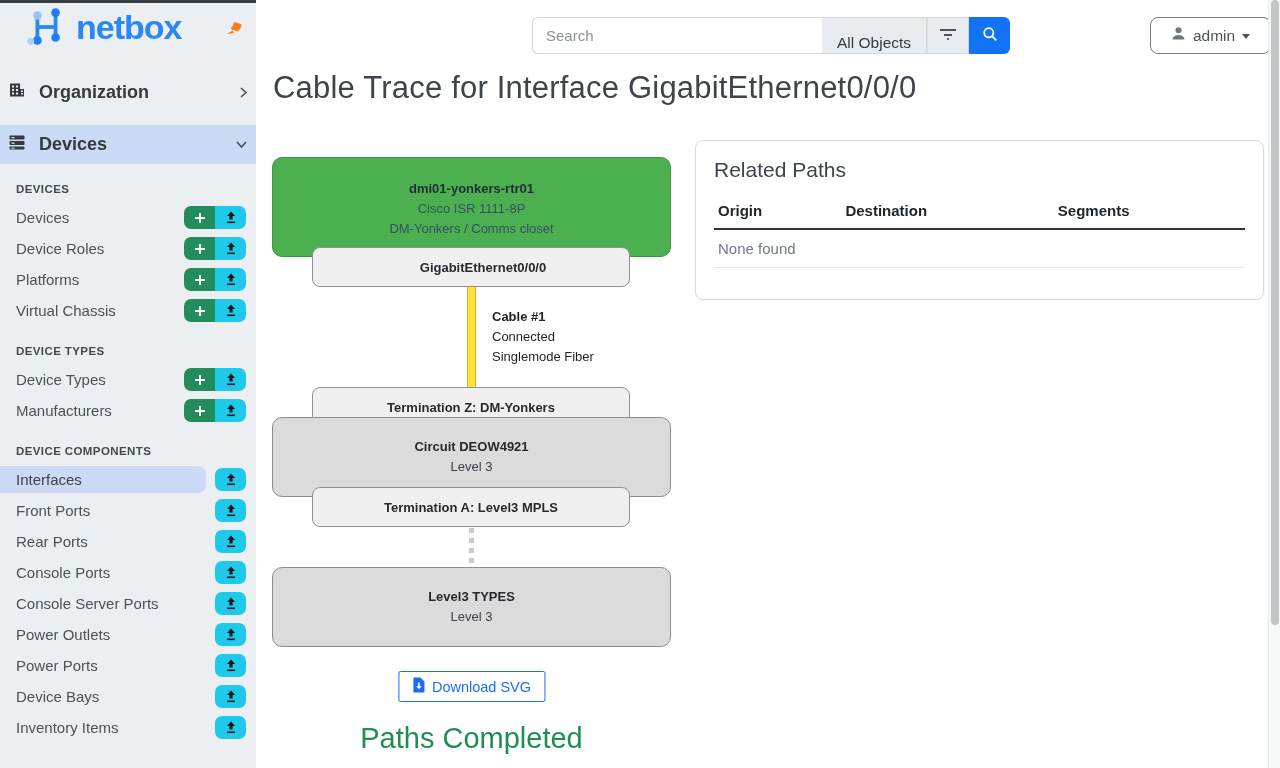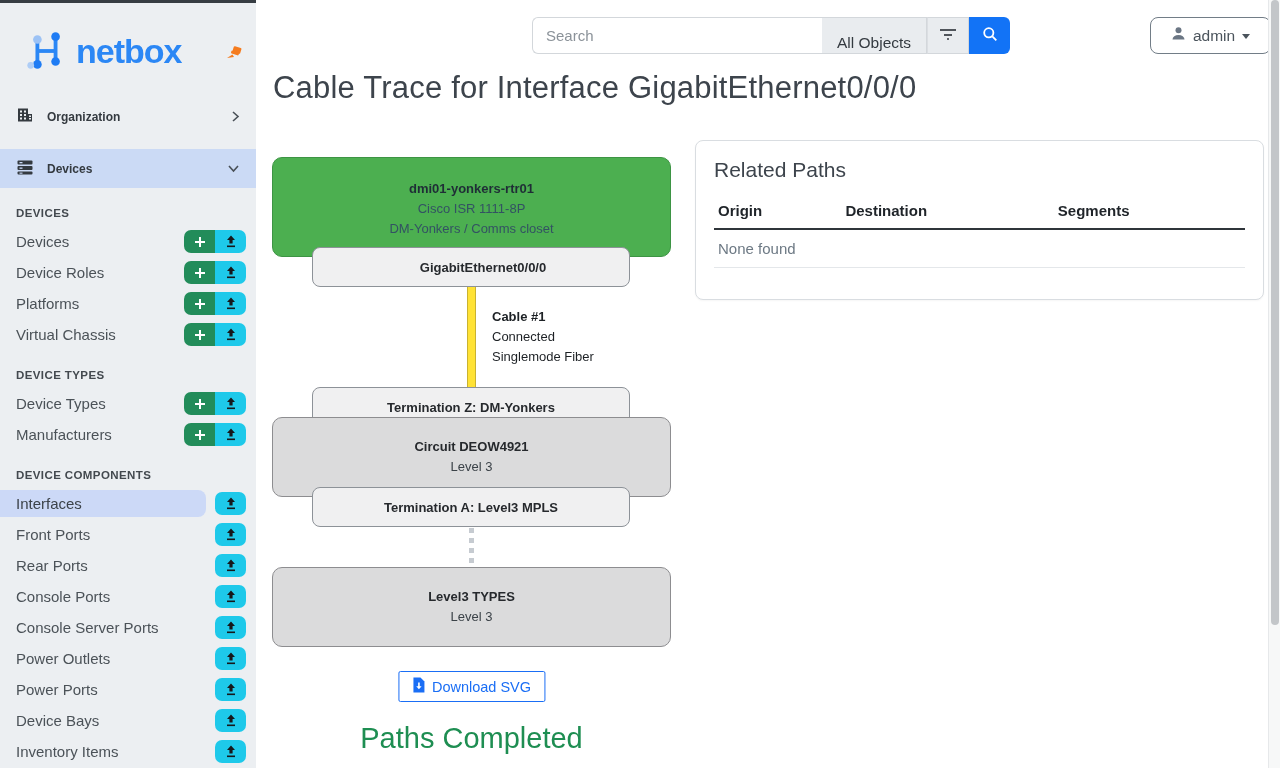--- a/index.html
+++ b/index.html
@@ -8,27 +8,27 @@
     width:1280px; height:768px; overflow:hidden; position:relative;
     background:#ffffff; font-family:"Liberation Sans", sans-serif; color:#343a40;
   }
 
   
   .sidebar {
     position:absolute; left:0; top:0; width:256px; height:768px;
     background:#eceff2; overflow:hidden;
   }
   .sidebar-topline { height:3px; background:#373d43; }
-  .logo-row { display:flex; align-items:center; padding:26px 14px 12px 24px; }
+  .logo-row { display:flex; align-items:center; padding:2px 14px 12px 24px; }
   .logo { display:flex; align-items:center; gap:8px; cursor:pointer; }
   .logo-text { font-size:34px; font-weight:bold; color:#2b87f5; letter-spacing:-1px; line-height:1; padding-bottom:4px;}
   .pin { margin-left:auto; display:flex; }
   .nav-item {
     height:39px; display:flex; align-items:center; gap:13px;
-    padding:0 16px; font-size:12px; font-weight:bold; color:#343a40; cursor:pointer;
+    padding:0 8px; font-size:18px; font-weight:bold; color:#343a40; cursor:pointer;
   }
   .nav-item.first { margin-top:8px; margin-bottom:13px; }
   .nav-item.active { background:#cbdaf5; }
   .nav-chev { margin-left:auto; display:flex; }
   .section-label {
     margin:19px 16px 7px; font-size:11.5px; font-weight:bold;
     color:#43494f; letter-spacing:.4px;
   }
   .menu-row { height:31px; display:flex; align-items:center; padding-right:10px; }
   .menu-label { flex:1; font-size:15px; color:#4b5258; padding-left:16px; cursor:pointer; }

